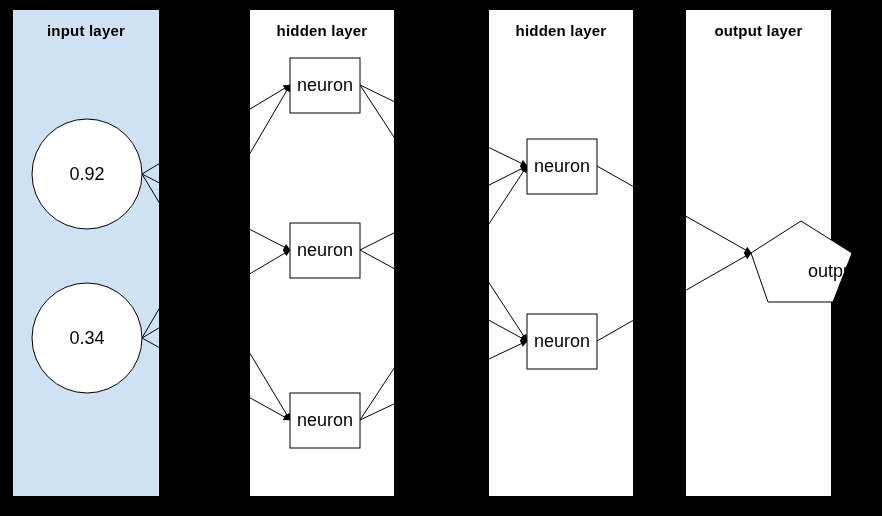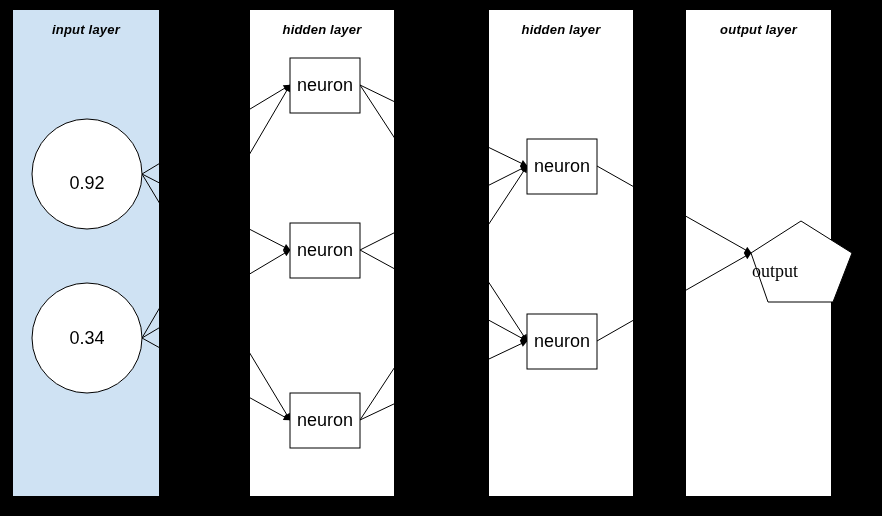--- a/index.html
+++ b/index.html
@@ -22,24 +22,23 @@
     background: #ffffff;
   }
   #panel-input  { left: 13px;  width: 146px; }
   #panel-h1     { left: 250px; width: 144px; }
   #panel-h2     { left: 489px; width: 144px; }
   #panel-out    { left: 686px; width: 145px; }
   .panel-title {
     text-align: center;
     padding-top: 12px;
     font-weight: 700;
-    font-size: 13px;
+    font-size: 15px;
     color: #000000;
     letter-spacing: 0.2px;
-    font-style: italic;
   }
   #net-svg {
     position: absolute;
     left: 0;
     top: 0;
   }
   .edge {
     stroke: #000000;
     stroke-width: 1;
   }
@@ -49,28 +48,28 @@
     stroke-width: 1;
   }
   .node-label {
     position: absolute;
     transform: translate(-50%, -50%);
     font-size: 18px;
     color: #000000;
     white-space: nowrap;
   }
   
-  #lbl-input1 { left: 87px;  top: 183px; }
+  #lbl-input1 { left: 87px;  top: 174px; }
   #lbl-input2 { left: 87px;  top: 338px; }
   #lbl-h1n1   { left: 325px; top: 85px;  }
   #lbl-h1n2   { left: 325px; top: 250px; }
   #lbl-h1n3   { left: 325px; top: 420px; }
   #lbl-h2n1   { left: 562px; top: 166px; }
   #lbl-h2n2   { left: 562px; top: 341px; }
-  #lbl-out1   { left: 775px; top: 271px; font-family: Liberation Serif, serif; }
+  #lbl-out1   { left: 833px; top: 271px; }
 </style>
 </head>
 <body>
 
 <div id="canvas">
 
   <div class="panel" id="panel-input" style="background: rgb(207, 226, 243);">
     <div class="panel-title">input layer</div>
   </div>
   <div class="panel" id="panel-h1" style="background: rgb(255, 255, 255);">

